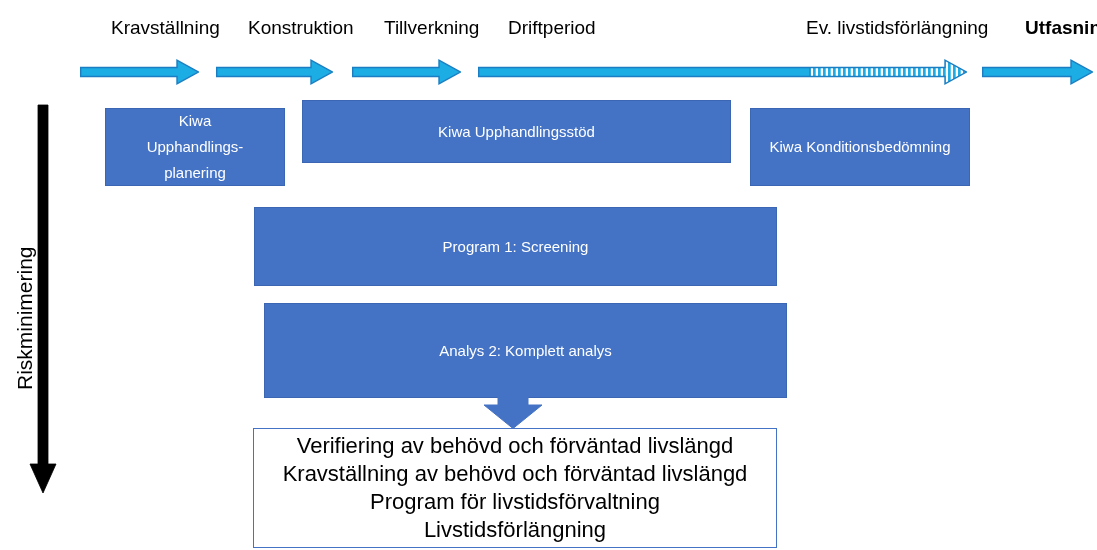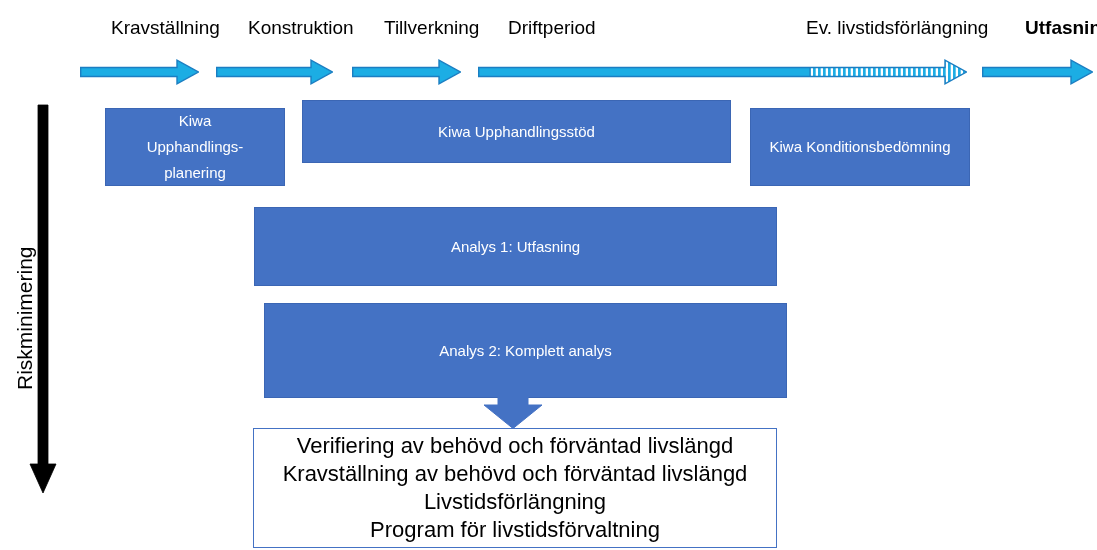--- a/index.html
+++ b/index.html
@@ -168,42 +168,42 @@
   </div>
 
   <div class="blue-box" style="left:750px; top:108px; width:220px; height:78px;">
     <div class="lines">
       <span class="ln">Kiwa Konditionsbedömning</span>
     </div>
   </div>
 
   <div class="blue-box" style="left:254px; top:207px; width:523px; height:79px;">
     <div class="lines">
-      <span class="ln">Analys 1: Utfasning</span>
+      <span class="ln">Program 1: Screening</span>
     </div>
   </div>
 
   <div class="blue-box" style="left:264px; top:303px; width:523px; height:95px;">
     <div class="lines">
       <span class="ln">Analys 2: Komplett analys</span>
     </div>
   </div>
 
   <div class="down-arrow" style="left:483px; top:380px; width:60px; height:49px;">
     <svg viewBox="0 0 60 49" preserveAspectRatio="none">
       <path d="M15,0 L45,0 L45,25 L59,25 L30,48.5 L1,25 L15,25 Z" fill="#4472C4" stroke="#4472C4" stroke-width="1"></path>
     </svg>
   </div>
 
   <div class="outline-box" style="left:253px; top:428px; width:524px; height:120px;">
     <div>
       <span class="ln">Verifiering av behövd och förväntad livslängd</span>
       <span class="ln">Kravställning av behövd och förväntad livslängd</span>
+      <span class="ln">Program för livstidsförvaltning</span>
       <span class="ln">Livstidsförlängning</span>
-      <span class="ln">Program för livstidsförvaltning</span>
     </div>
   </div>
 
   <div class="risk-arrow" style="left:28px; top:104px; width:30px; height:390px;">
     <svg viewBox="0 0 30 390" preserveAspectRatio="none">
       <path d="M10,1 L20,1 L20,360 L28,360 L15,389 L2,360 L10,360 Z" fill="#000000" stroke="#000000" stroke-width="0.8"></path>
     </svg>
   </div>
   <div class="risk-label" style="left:13px; top:390px;">Riskminimering</div>
 

